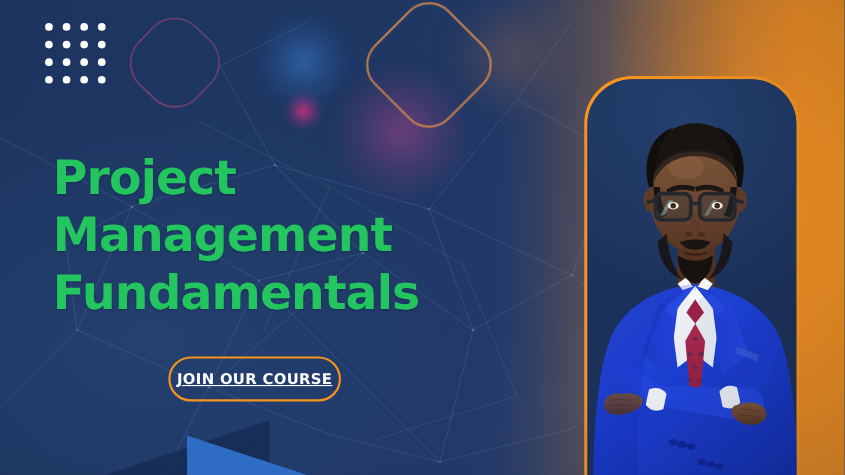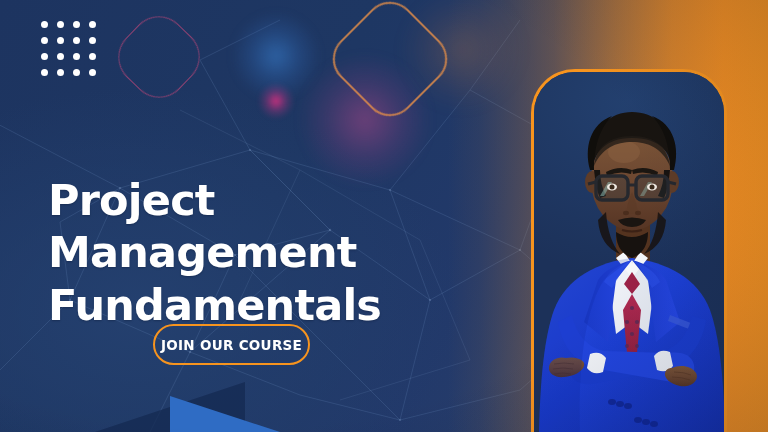--- a/index.html
+++ b/index.html
@@ -113,40 +113,39 @@
     position:absolute;
     left:48px; top:136px;
     width:470px;
   }
   .title {
     font-family:"DejaVu Sans", sans-serif;
     font-size:43px;
     line-height:1.22;
     font-weight:700;
     letter-spacing:-0.8px;
-    color:#ffffff;
+    color:#22c55e;
     white-space:pre-line;
     text-shadow:0 1px 2px rgba(8,20,45,0.35);
-    margin-top:38px;
   }
 
   .cta {
     position:absolute;
     left:153px; top:324px;
     width:157px; height:41px;
     border:2.6px solid #f7941e;
     border-radius:21px;
     background:transparent;
     color:#ffffff;
     font-family:"DejaVu Sans", sans-serif;
     font-size:13.5px;
     font-weight:700;
     letter-spacing:0.3px;
     cursor:pointer;
-    display:flex; align-items:center; justify-content:center;
+    display:flex; align-items:center; justify-content:center;text-decoration:underline;
   }
 
   
   .tri {
     position:absolute;
     pointer-events:none;
   }
   .tri-bright {
     left:170px; bottom:0;
     width:0; height:0;

